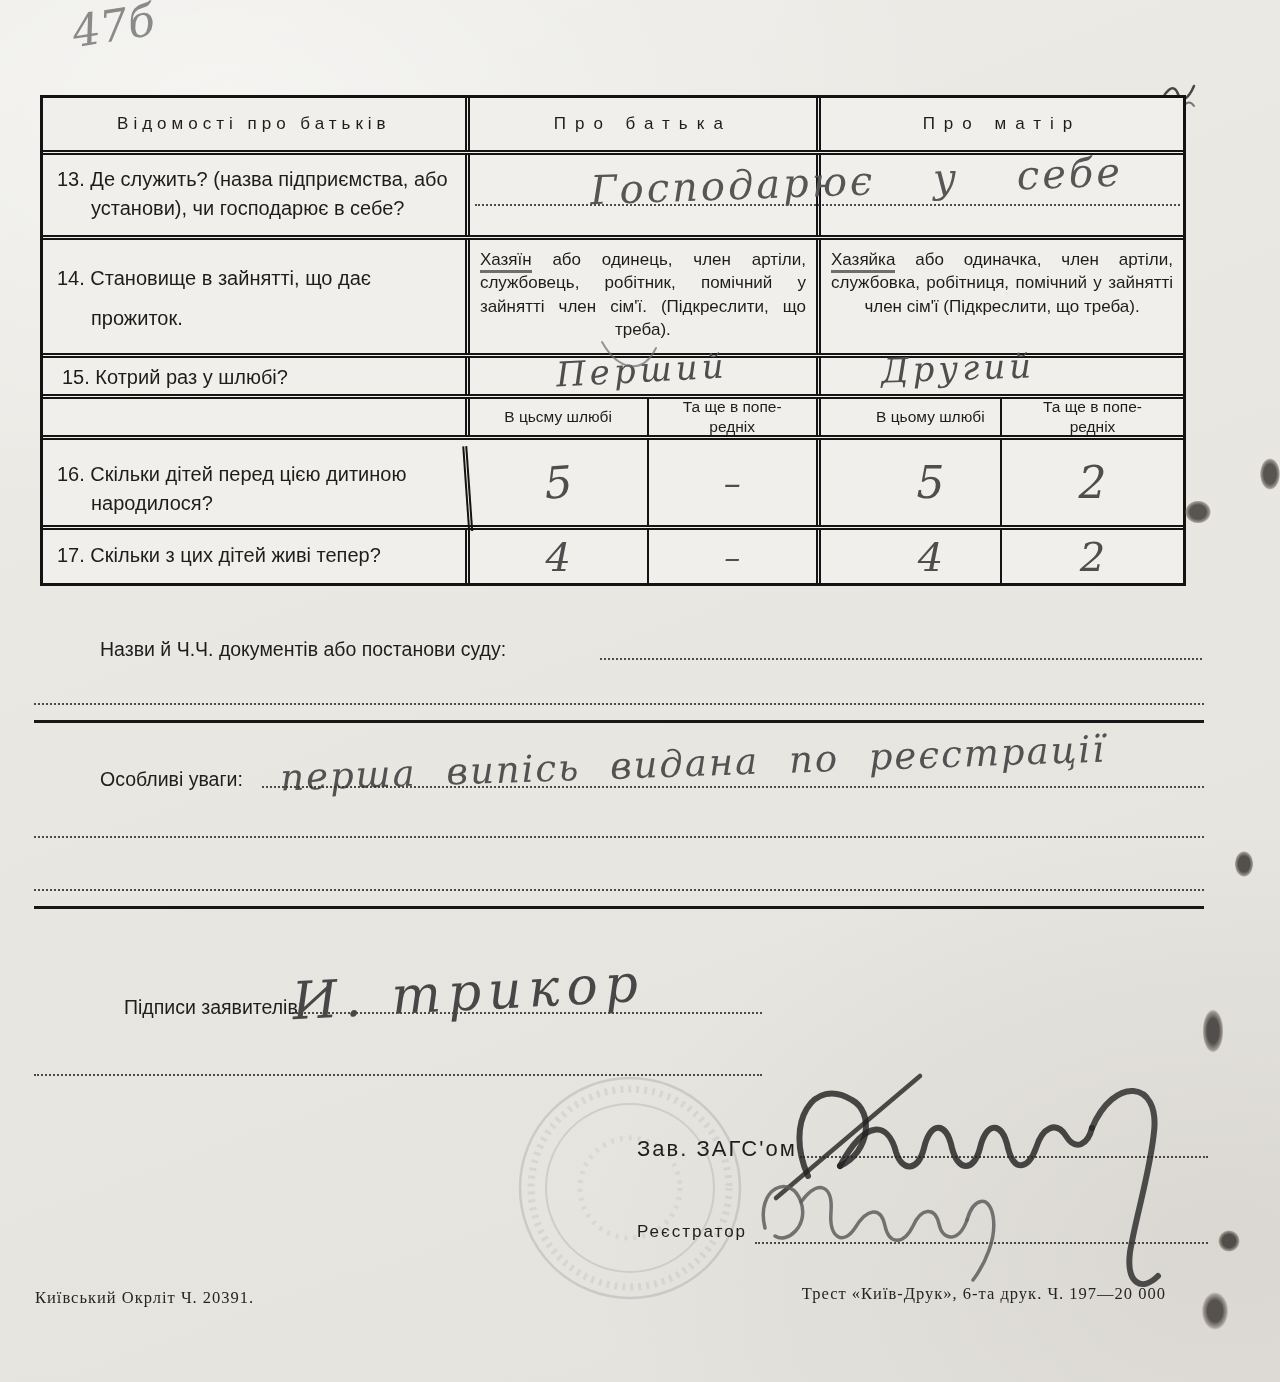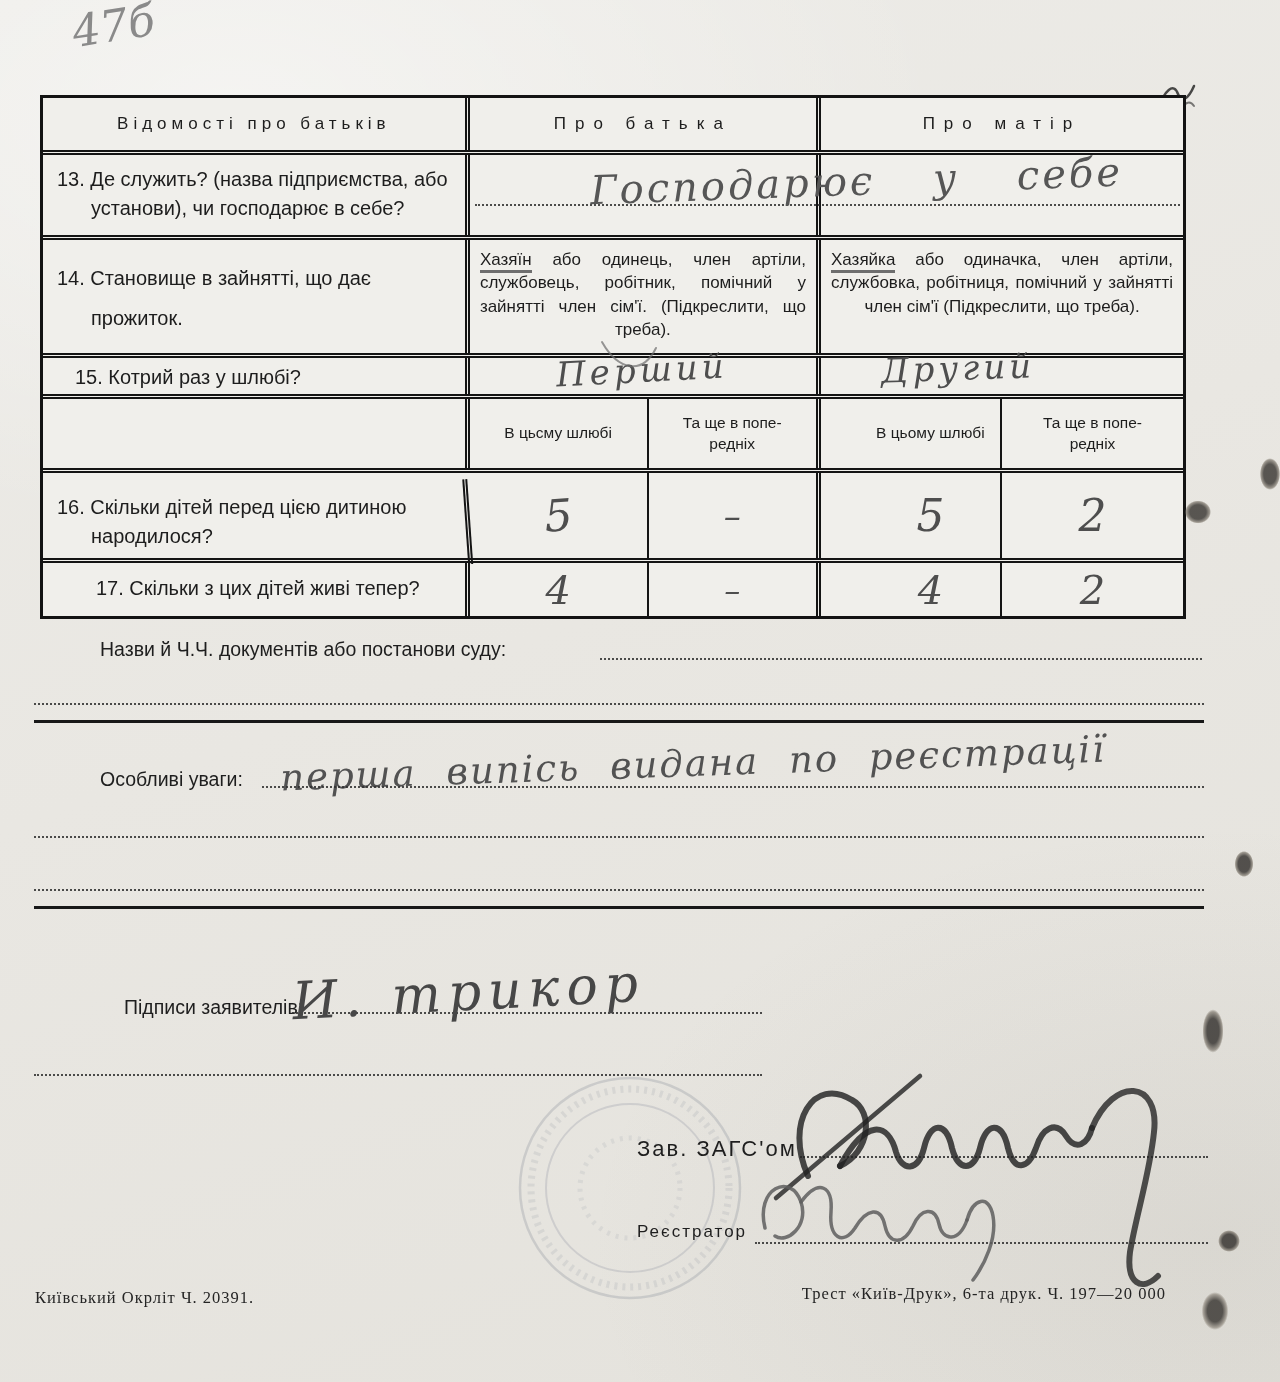--- a/index.html
+++ b/index.html
@@ -66,30 +66,30 @@
       <div class="cell w-label qlabel" style="padding-top:18px;line-height:2.0;">14. Становище в зайнятті, що дає прожиток.</div>
       <div class="cell w-father vd smalltext">
         <span class="pencil-underline">Хазяїн</span><span> або одинець, член артіли, службовець, робітник, помічний у зайнятті член сім'ї. (Підкреслити, що треба).</span>
       </div>
       <div class="cell w-mother vd smalltext">
         <span class="pencil-underline">Хазяйка</span><span> або одиначка, член артіли, службовка, робітниця, помічний у зайнятті член сім'ї (Підкреслити, що треба).</span>
       </div>
     </div>
 
     <div class="trow" style="height:41px;">
-      <div class="cell w-label" style="font-size:20px;padding:8px 6px 4px 32px;">15. Котрий раз у шлюбі?</div>
+      <div class="cell w-label" style="font-size:20px;padding:8px 6px 4px 19px;">15. Котрий раз у шлюбі?</div>
       <div class="cell w-father vd">
         <span class="hand" style="position:absolute;left:86px;top:-8px;font-size:34px;letter-spacing:4px;transform:rotate(-3deg);display:inline-block;">Перший</span>
       </div>
       <div class="cell w-mother vd">
         <span class="hand" style="position:absolute;left:60px;top:-10px;font-size:34px;letter-spacing:4px;transform:rotate(-2deg);display:inline-block;">Другий</span>
       </div>
     </div>
 
-    <div class="trow" style="height:74px;">
+    <div class="trow" style="height:41px;">
       <div class="cell w-label"></div>
       <div class="cell w-f1 subhdr vd">В цьсму шлюбі</div>
       <div class="cell w-f2 subhdr vs">
         <span>
             <span style="display:block">Та ще в попе-</span>
             <span style="display:block">редніх</span>
           </span>
       </div>
       <div class="cell w-m1 subhdr vd">В цьому шлюбі</div>
       <div class="cell w-m2 subhdr vs">
@@ -102,21 +102,21 @@
 
     <div class="trow" style="height:90px;">
       <div class="cell w-label qlabel" style="padding-top:20px;">16. Скільки дітей перед цією дитиною народилося?</div>
       <div class="cell w-f1 num hand vd" style="transform:rotate(-4deg);">5</div>
       <div class="cell w-f2 num hand vs" style="font-size:34px;">–</div>
       <div class="cell w-m1 num hand vd">5</div>
       <div class="cell w-m2 num hand vs">2</div>
     </div>
 
     <div class="trow" style="height:53px;">
-      <div class="cell w-label" style="font-size:20px;padding:14px 6px 4px 14px;text-align:center;">17. Скільки з цих дітей живі тепер?</div>
+      <div class="cell w-label" style="font-size:20px;padding:14px 6px 4px 14px;">17. Скільки з цих дітей живі тепер?</div>
       <div class="cell w-f1 num hand vd" style="font-size:40px;">4</div>
       <div class="cell w-f2 num hand vs" style="font-size:32px;">–</div>
       <div class="cell w-m1 num hand vd" style="font-size:40px;">4</div>
       <div class="cell w-m2 num hand vs" style="font-size:40px;">2</div>
     </div>
   </div>
 
   <div class="abs dotline" style="left:475px;top:204px;width:705px;"></div>
   <div class="abs hand" style="left:590px;top:158px;font-size:40px;letter-spacing:3px;word-spacing:42px;transform:rotate(-2deg);color:#565656;">Господарює у себе</div>
 

